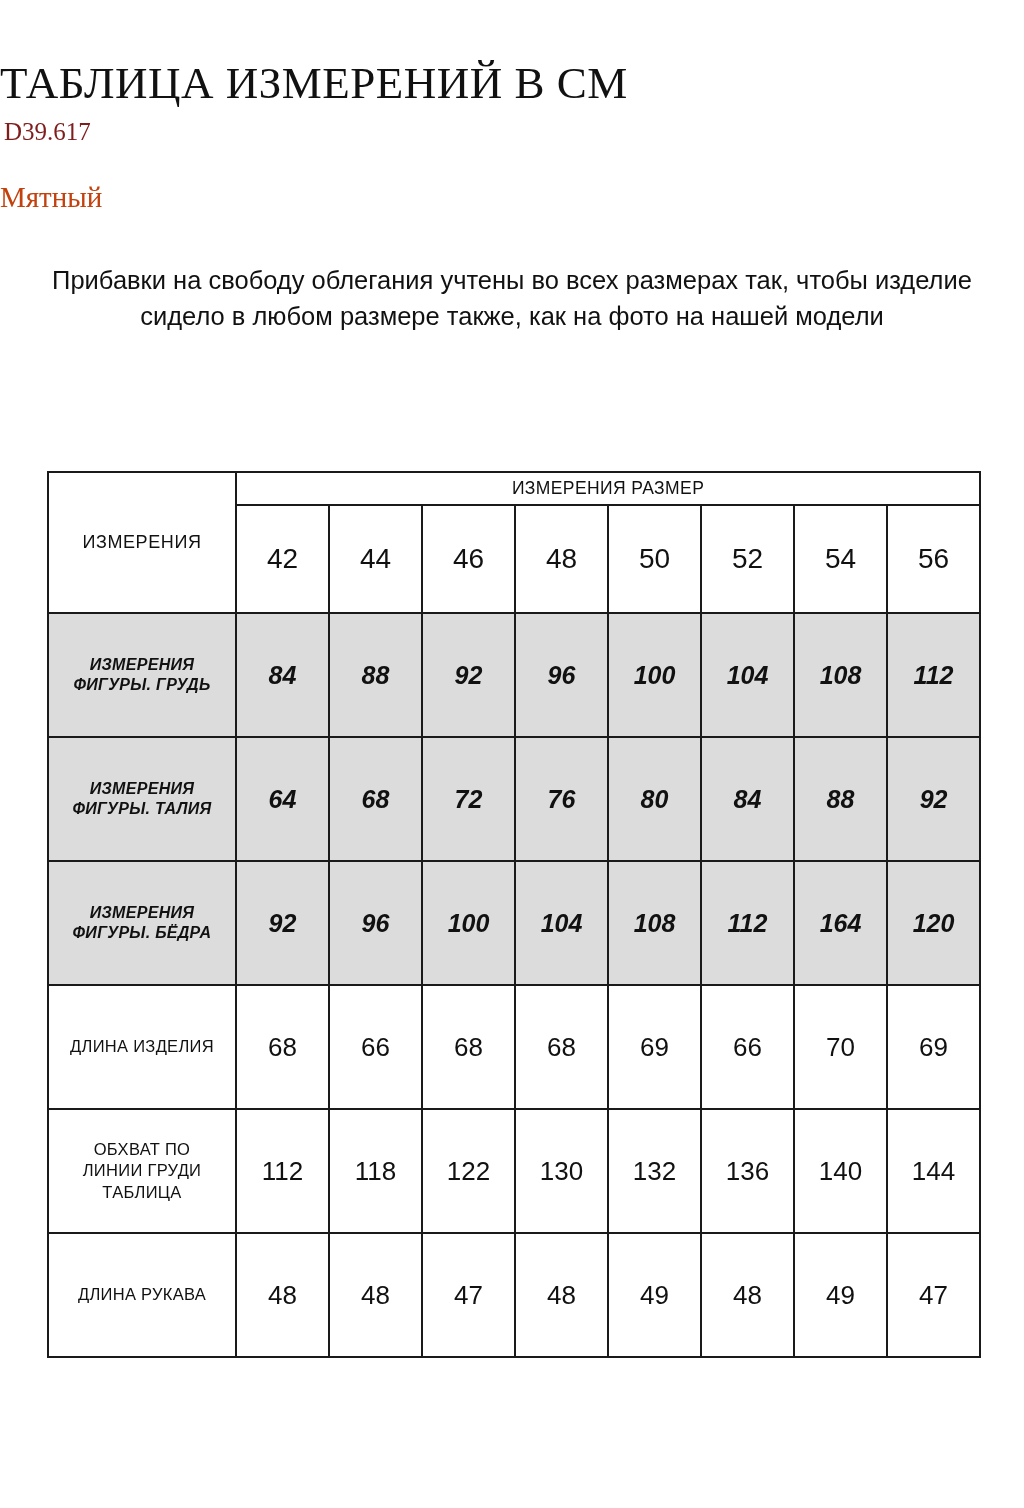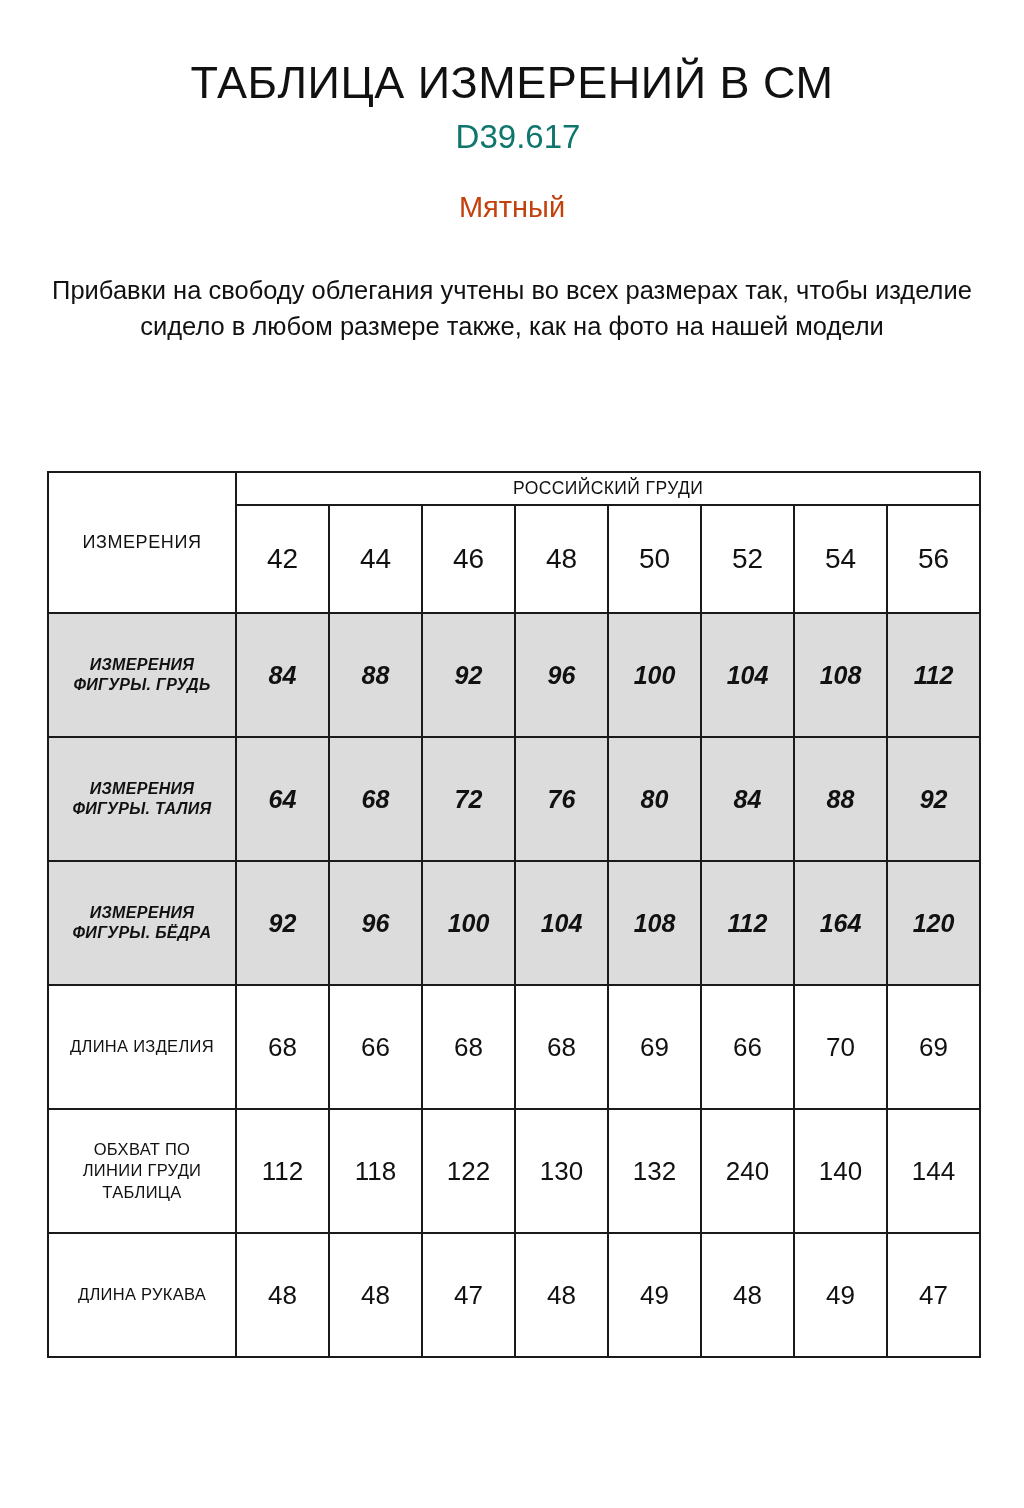--- a/index.html
+++ b/index.html
@@ -18,36 +18,36 @@
   .page {
     position: relative;
     width: 1024px;
     height: 1508px;
     box-sizing: border-box;
   }
 
   
   .doc-header {
     padding-top: 58px;
-    text-align: center;
+    font-family: Liberation Serif, serif;
   }
   .doc-title {
     font-size: 45px;
     font-weight: 400;
     letter-spacing: 0.5px;
     line-height: 1.12;
     margin: 0;
     color: #111111;
   }
   .doc-subtitle {
-    font-size: 33px;
+    font-size: 25px;
     font-weight: 400;
     line-height: 1.3;
-    margin: 8px 0 0 12px;
-    color: #0f766e;
+    margin: 8px 0 0 4px;
+    color: #7f1d1d;
   }
   .doc-color {
     font-size: 29px;
     font-weight: 400;
     line-height: 1.3;
     margin: 30px 0 0 0;
     color: #c2410c;
   }
 
   .doc-note {
@@ -151,21 +151,21 @@
           <col class="size-col">
           <col class="size-col">
         <col class="size-col">
           <col class="size-col">
           <col class="size-col">
           <col class="size-col">
       </colgroup>
       <thead>
         <tr class="hdr-group">
           <td rowspan="2" class="hdr-measure">ИЗМЕРЕНИЯ</td>
-          <td colspan="8">РОССИЙСКИЙ ГРУДИ</td>
+          <td colspan="8">ИЗМЕРЕНИЯ РАЗМЕР</td>
         </tr>
         <tr class="hdr-size">
           <td>42</td>
           <td>44</td>
           <td>46</td>
           <td>48</td>
           <td>50</td>
           <td>52</td>
           <td>54</td>
           <td>56</td>
@@ -216,21 +216,21 @@
             <td class="cell-val">70</td>
             <td class="cell-val">69</td>
           </tr>
           <tr class="body-row">
             <td class="row-label"><span>ОБХВАТ ПО</span><br><span>ЛИНИИ ГРУДИ</span><br><span>ТАБЛИЦА</span></td>
             <td class="cell-val">112</td>
             <td class="cell-val">118</td>
             <td class="cell-val">122</td>
             <td class="cell-val">130</td>
             <td class="cell-val">132</td>
-            <td class="cell-val">240</td>
+            <td class="cell-val">136</td>
             <td class="cell-val">140</td>
             <td class="cell-val">144</td>
           </tr>
           <tr class="body-row">
             <td class="row-label"><span>ДЛИНА РУКАВА</span></td>
             <td class="cell-val">48</td>
             <td class="cell-val">48</td>
             <td class="cell-val">47</td>
             <td class="cell-val">48</td>
             <td class="cell-val">49</td>

